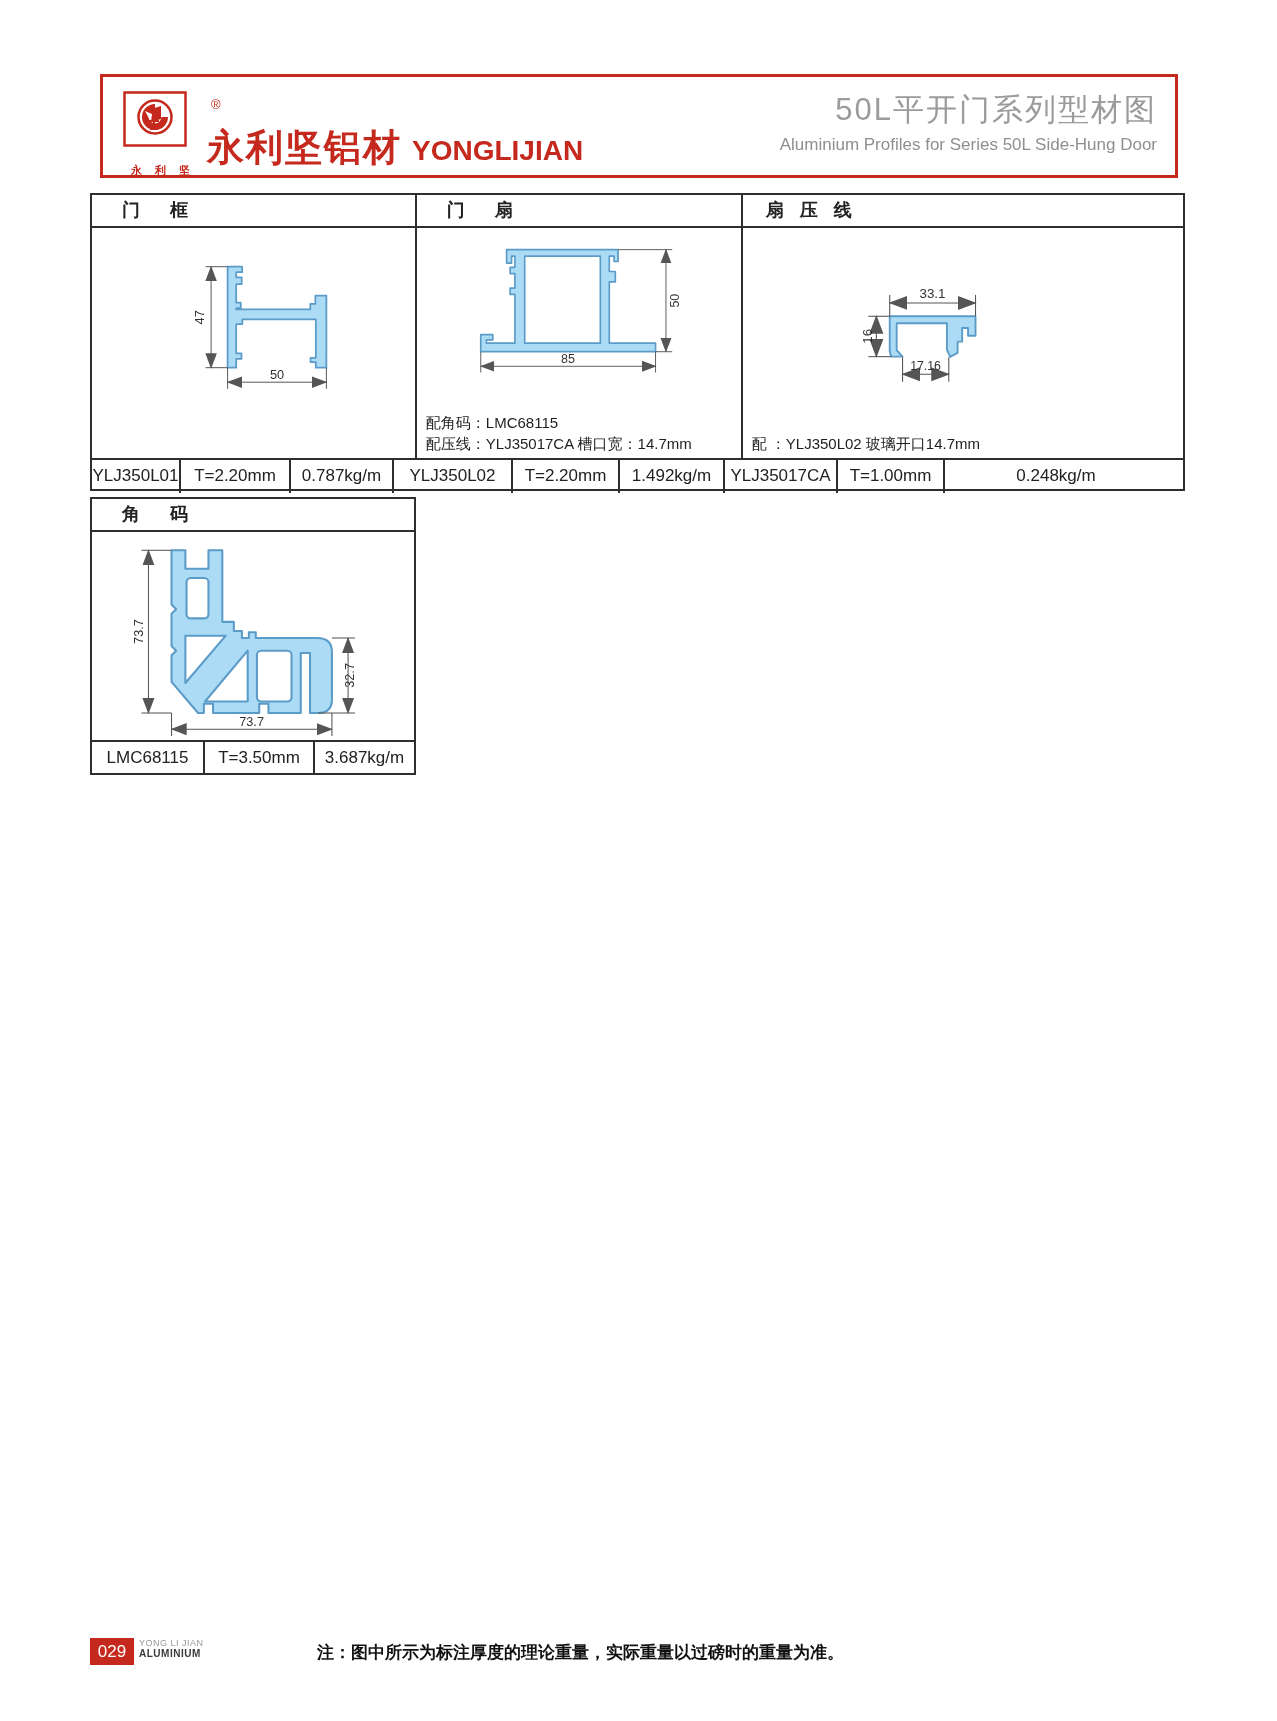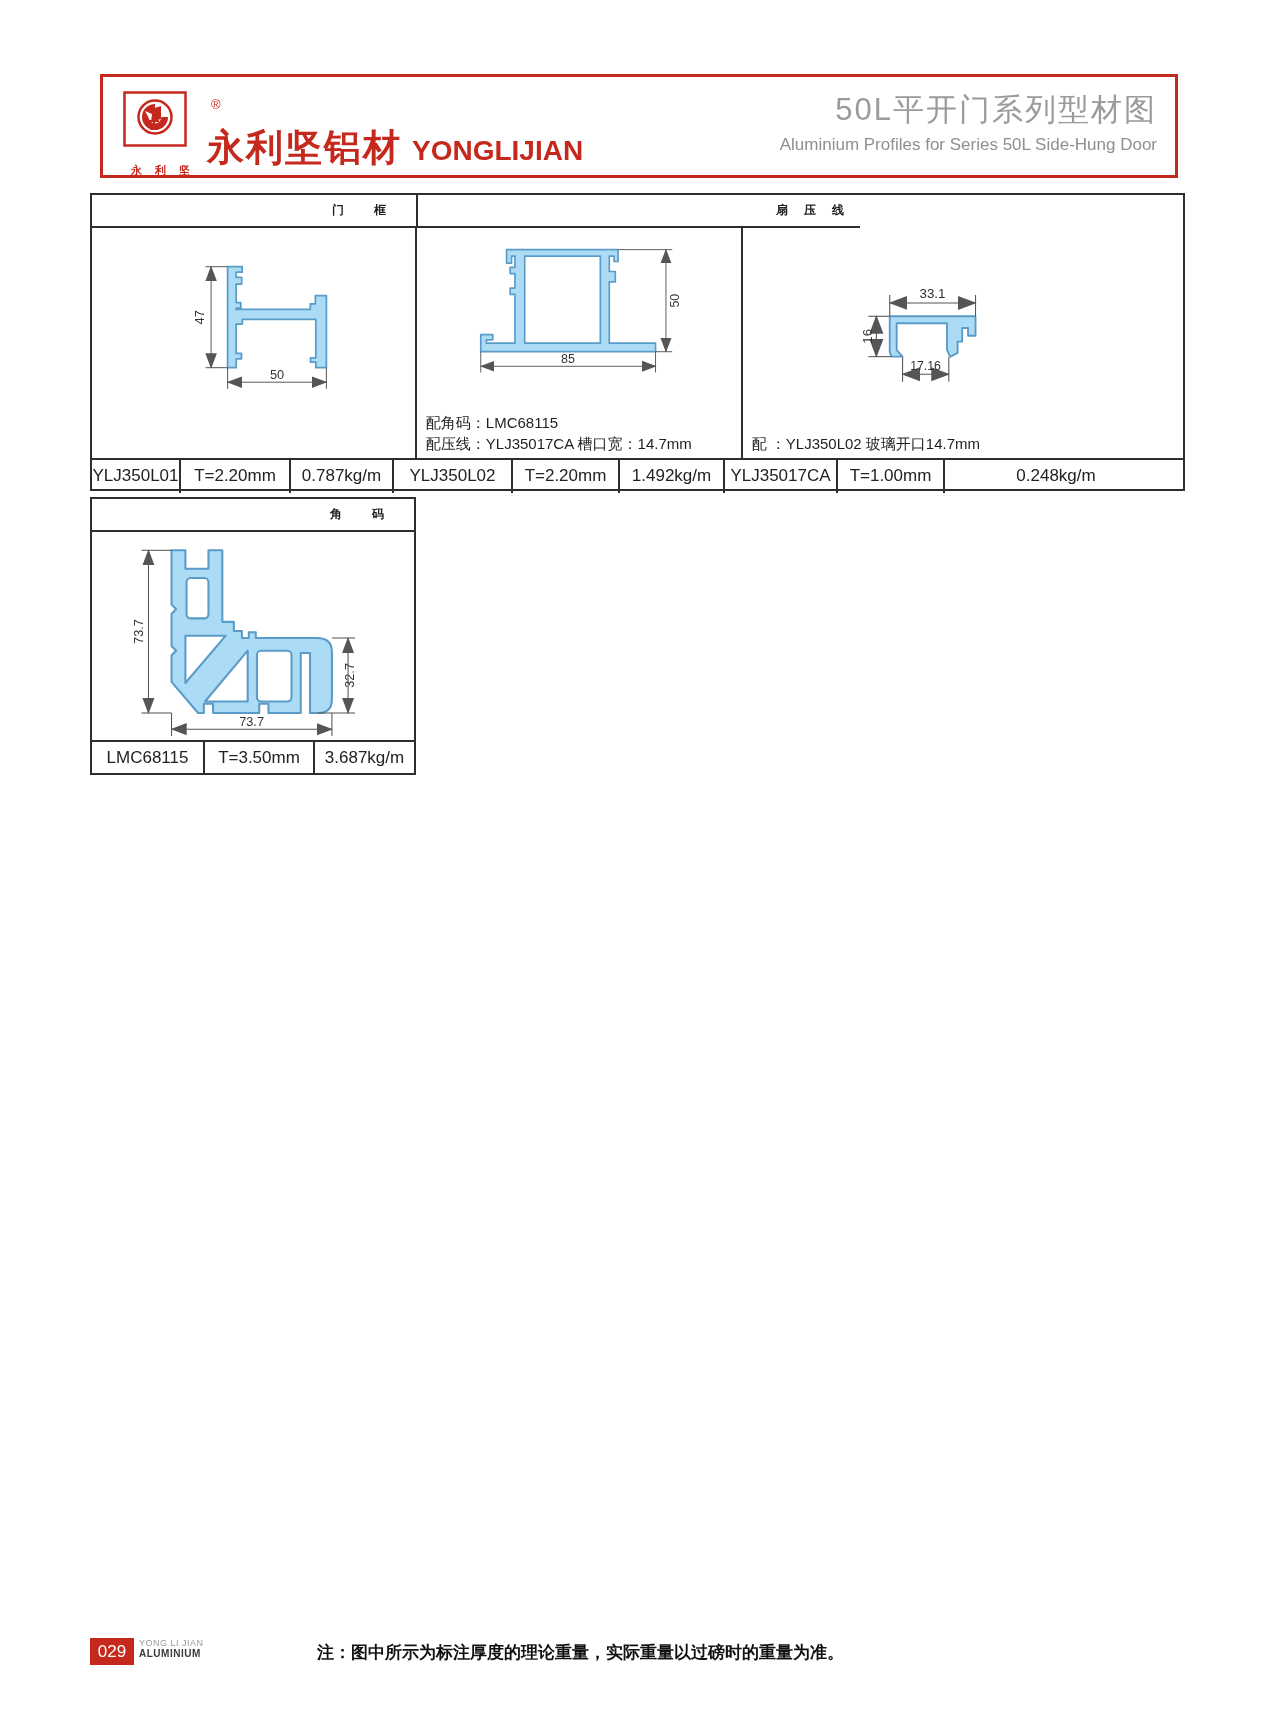--- a/index.html
+++ b/index.html
@@ -15,21 +15,21 @@
   .company .cn{font-size:37px;font-weight:bold;color:#C5281C;letter-spacing:2px;margin-top:18px;}
   .company .en{font-size:28px;font-weight:bold;color:#C5281C;letter-spacing:0px;margin-left:10px;}
   .title-cn{position:absolute;right:18px;top:12px;font-size:31px;color:#9b9b9b;letter-spacing:2px;white-space:nowrap;}
   .title-en{position:absolute;right:18px;top:58px;font-size:17px;color:#8f8f8f;white-space:nowrap;}
 
   
   .tbl{position:absolute;border:2px solid #2e2e2e;box-sizing:border-box;background:#fff;}
   .t1{left:90px;top:193px;width:1095px;height:298px;}
   .t2{left:90px;top:497px;width:326px;height:278px;}
   .trow{display:flex;box-sizing:border-box;}
-  .hcell{box-sizing:border-box;height:33px;line-height:31px;text-align:right;font-size:12px;color:#222;font-weight:bold;border-bottom:2px solid #2e2e2e;}
+  .hcell{box-sizing:border-box;height:33px;line-height:31px;text-align:left;font-size:18px;color:#222;font-weight:bold;border-bottom:2px solid #2e2e2e;}
   .dcell{box-sizing:border-box;position:relative;height:230px;}
   .vcell{box-sizing:border-box;height:33px;line-height:31px;text-align:center;font-size:17px;color:#222;}
   .br{border-right:2px solid #2e2e2e;}
   .bt{border-top:2px solid #2e2e2e;}
   .ls2{letter-spacing:30px;padding-left:30px;}
   .ls3{letter-spacing:16px;padding-left:23px;}
   .notes{position:absolute;left:9px;bottom:3px;font-size:15px;color:#1e1e1e;line-height:1.45;white-space:nowrap;}
 
   
   .pageno{position:absolute;left:90px;top:1638px;width:44px;height:27px;background:#C5281C;color:#fff;
@@ -62,20 +62,21 @@
     <div class="company">
       <span class="cn">永利坚铝材</span><span class="en">YONGLIJIAN</span>
     </div>
     <div class="title-cn">50L平开门系列型材图</div>
     <div class="title-en">Aluminium Profiles for Series 50L Side-Hung Door</div>
   </div>
 
   <div class="tbl t1">
     <div class="trow">
       <div class="hcell br ls2" style="width:326px">门框</div>
+      <div class="hcell br ls2" style="width:327px">门扇</div>
       <div class="hcell ls3" style="width:442px">扇压线</div>
     </div>
 
     <div class="trow">
 
       <div class="dcell br" style="width:326px">
         <svg style="position:absolute;left:96px;top:24px" width="176" height="146" viewBox="-17 -6 80 66">
           <defs>
             <marker id="m1" viewBox="0 0 8 8" refX="7.5" refY="4" markerWidth="7" markerHeight="7" orient="auto-start-reverse" markerUnits="userSpaceOnUse">
               <path d="M0,1 L8,4 L0,7 Z" fill="#555"></path>

